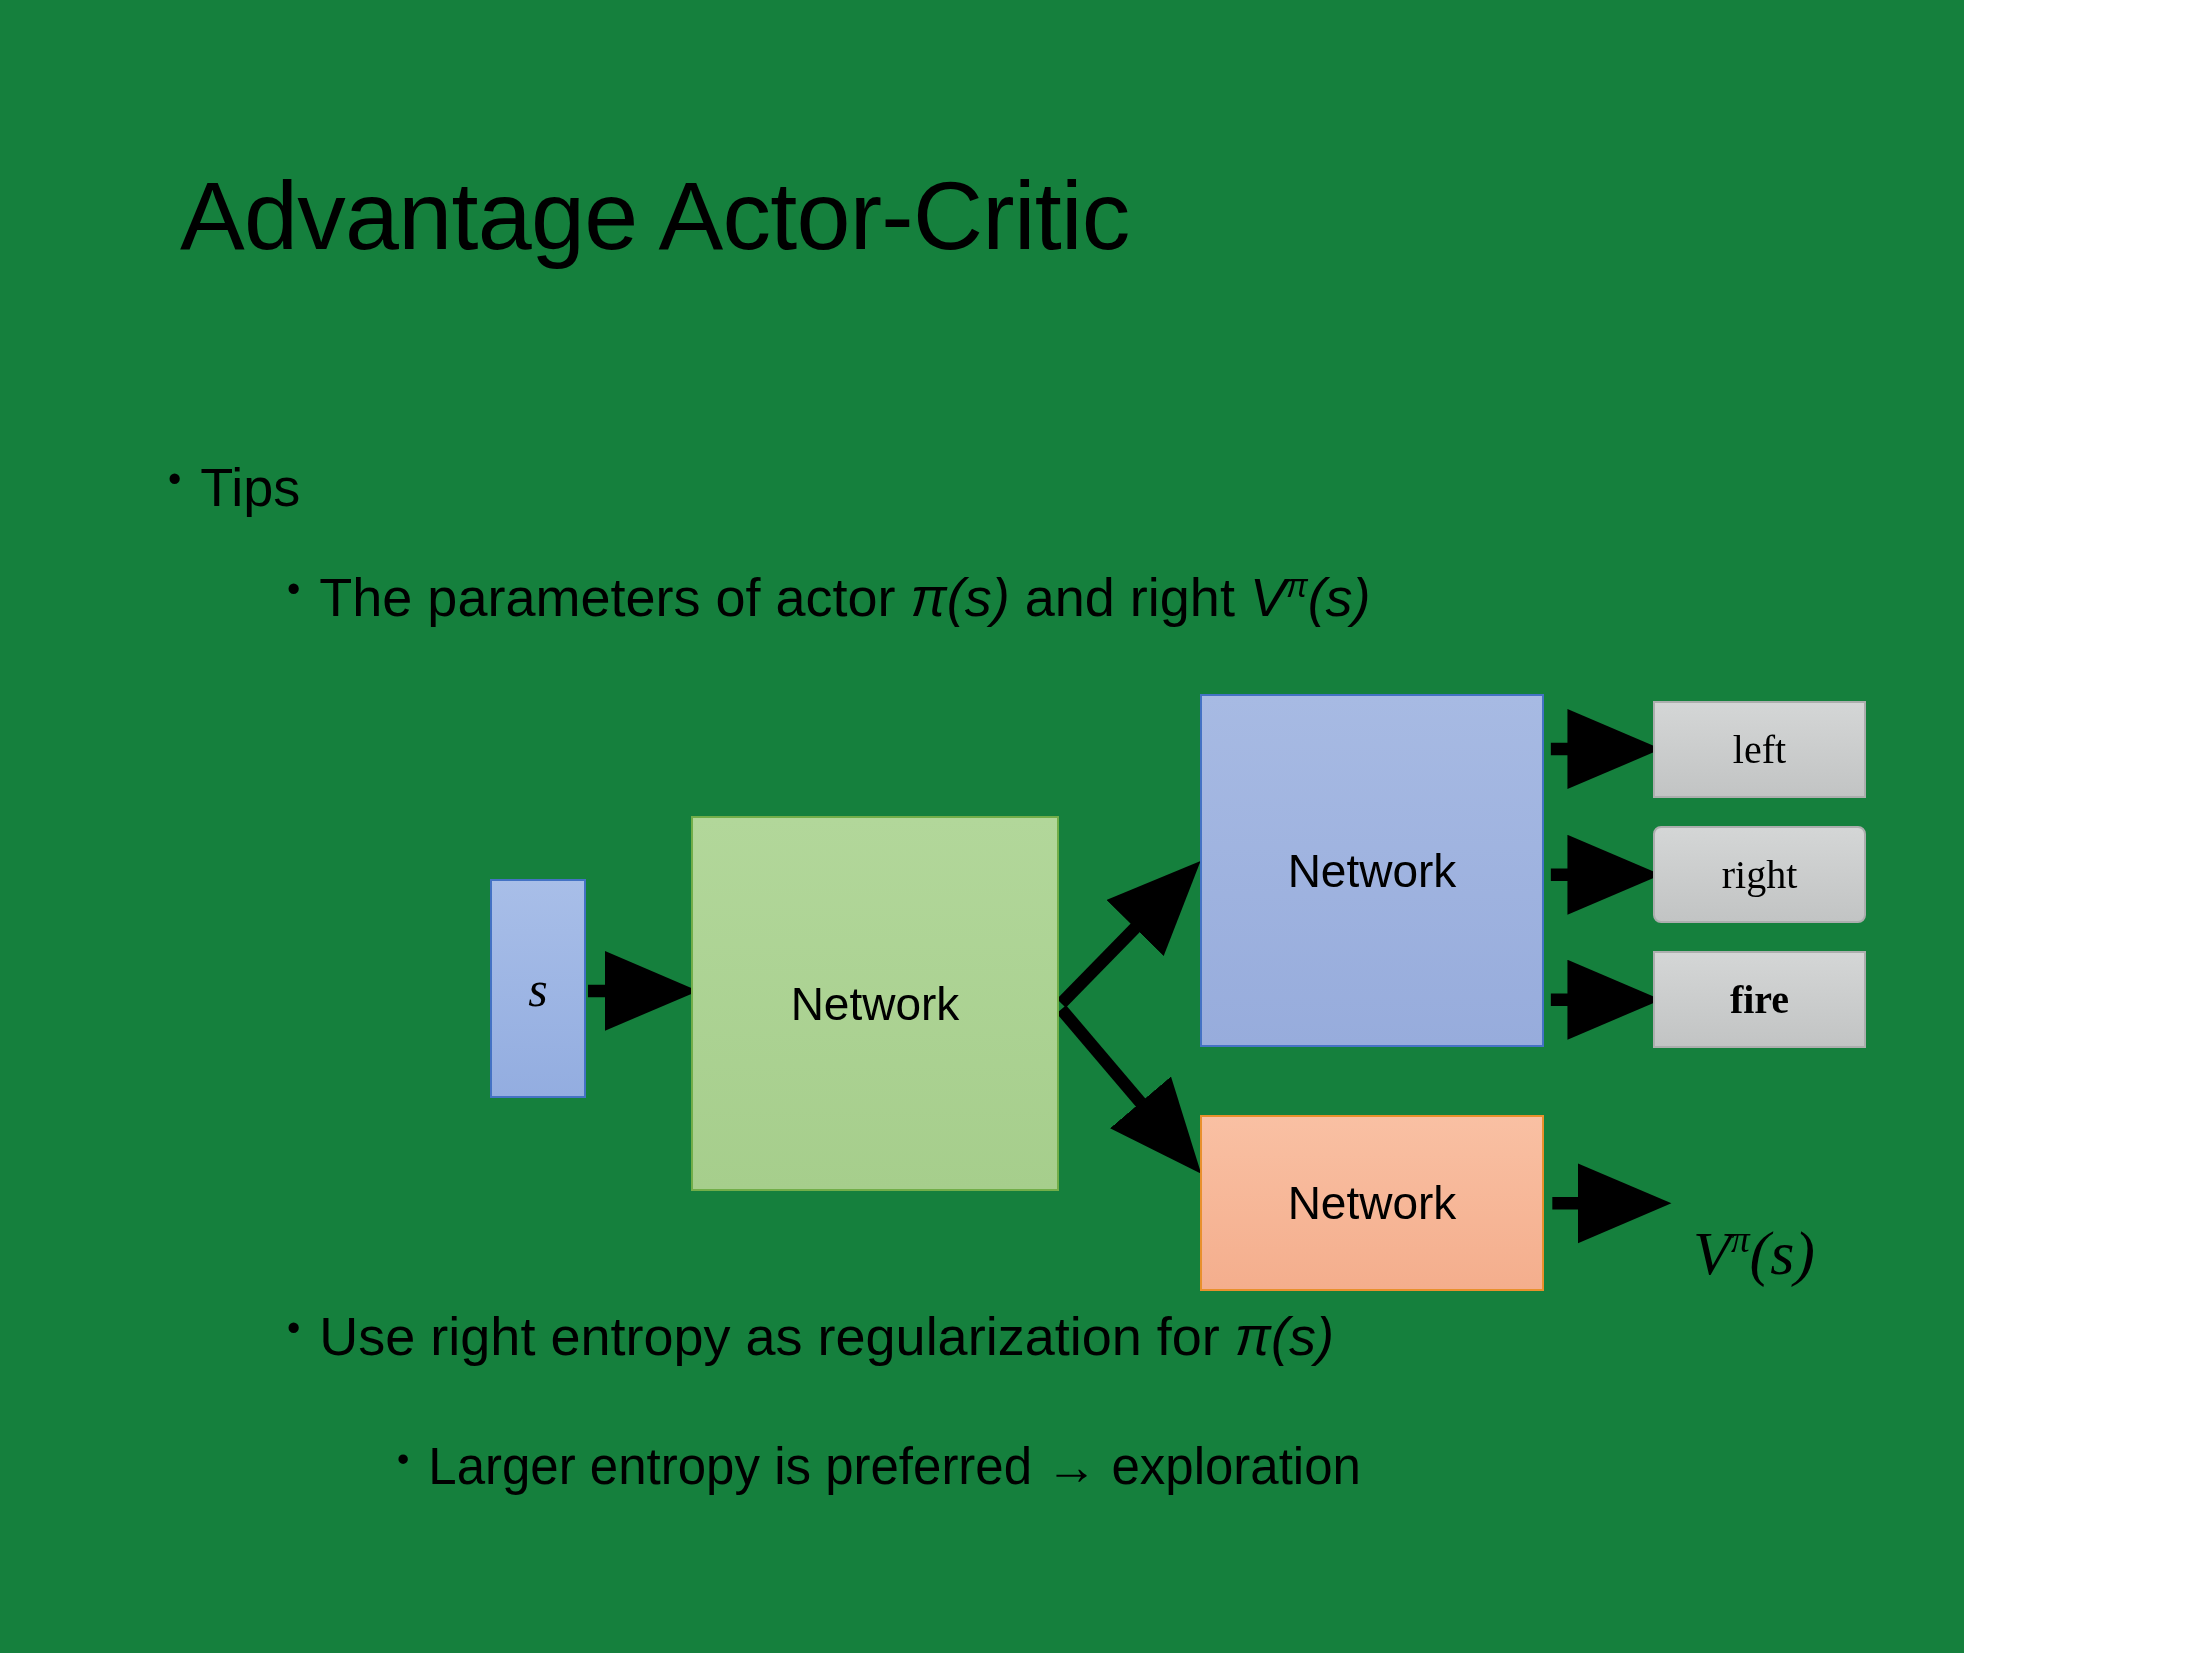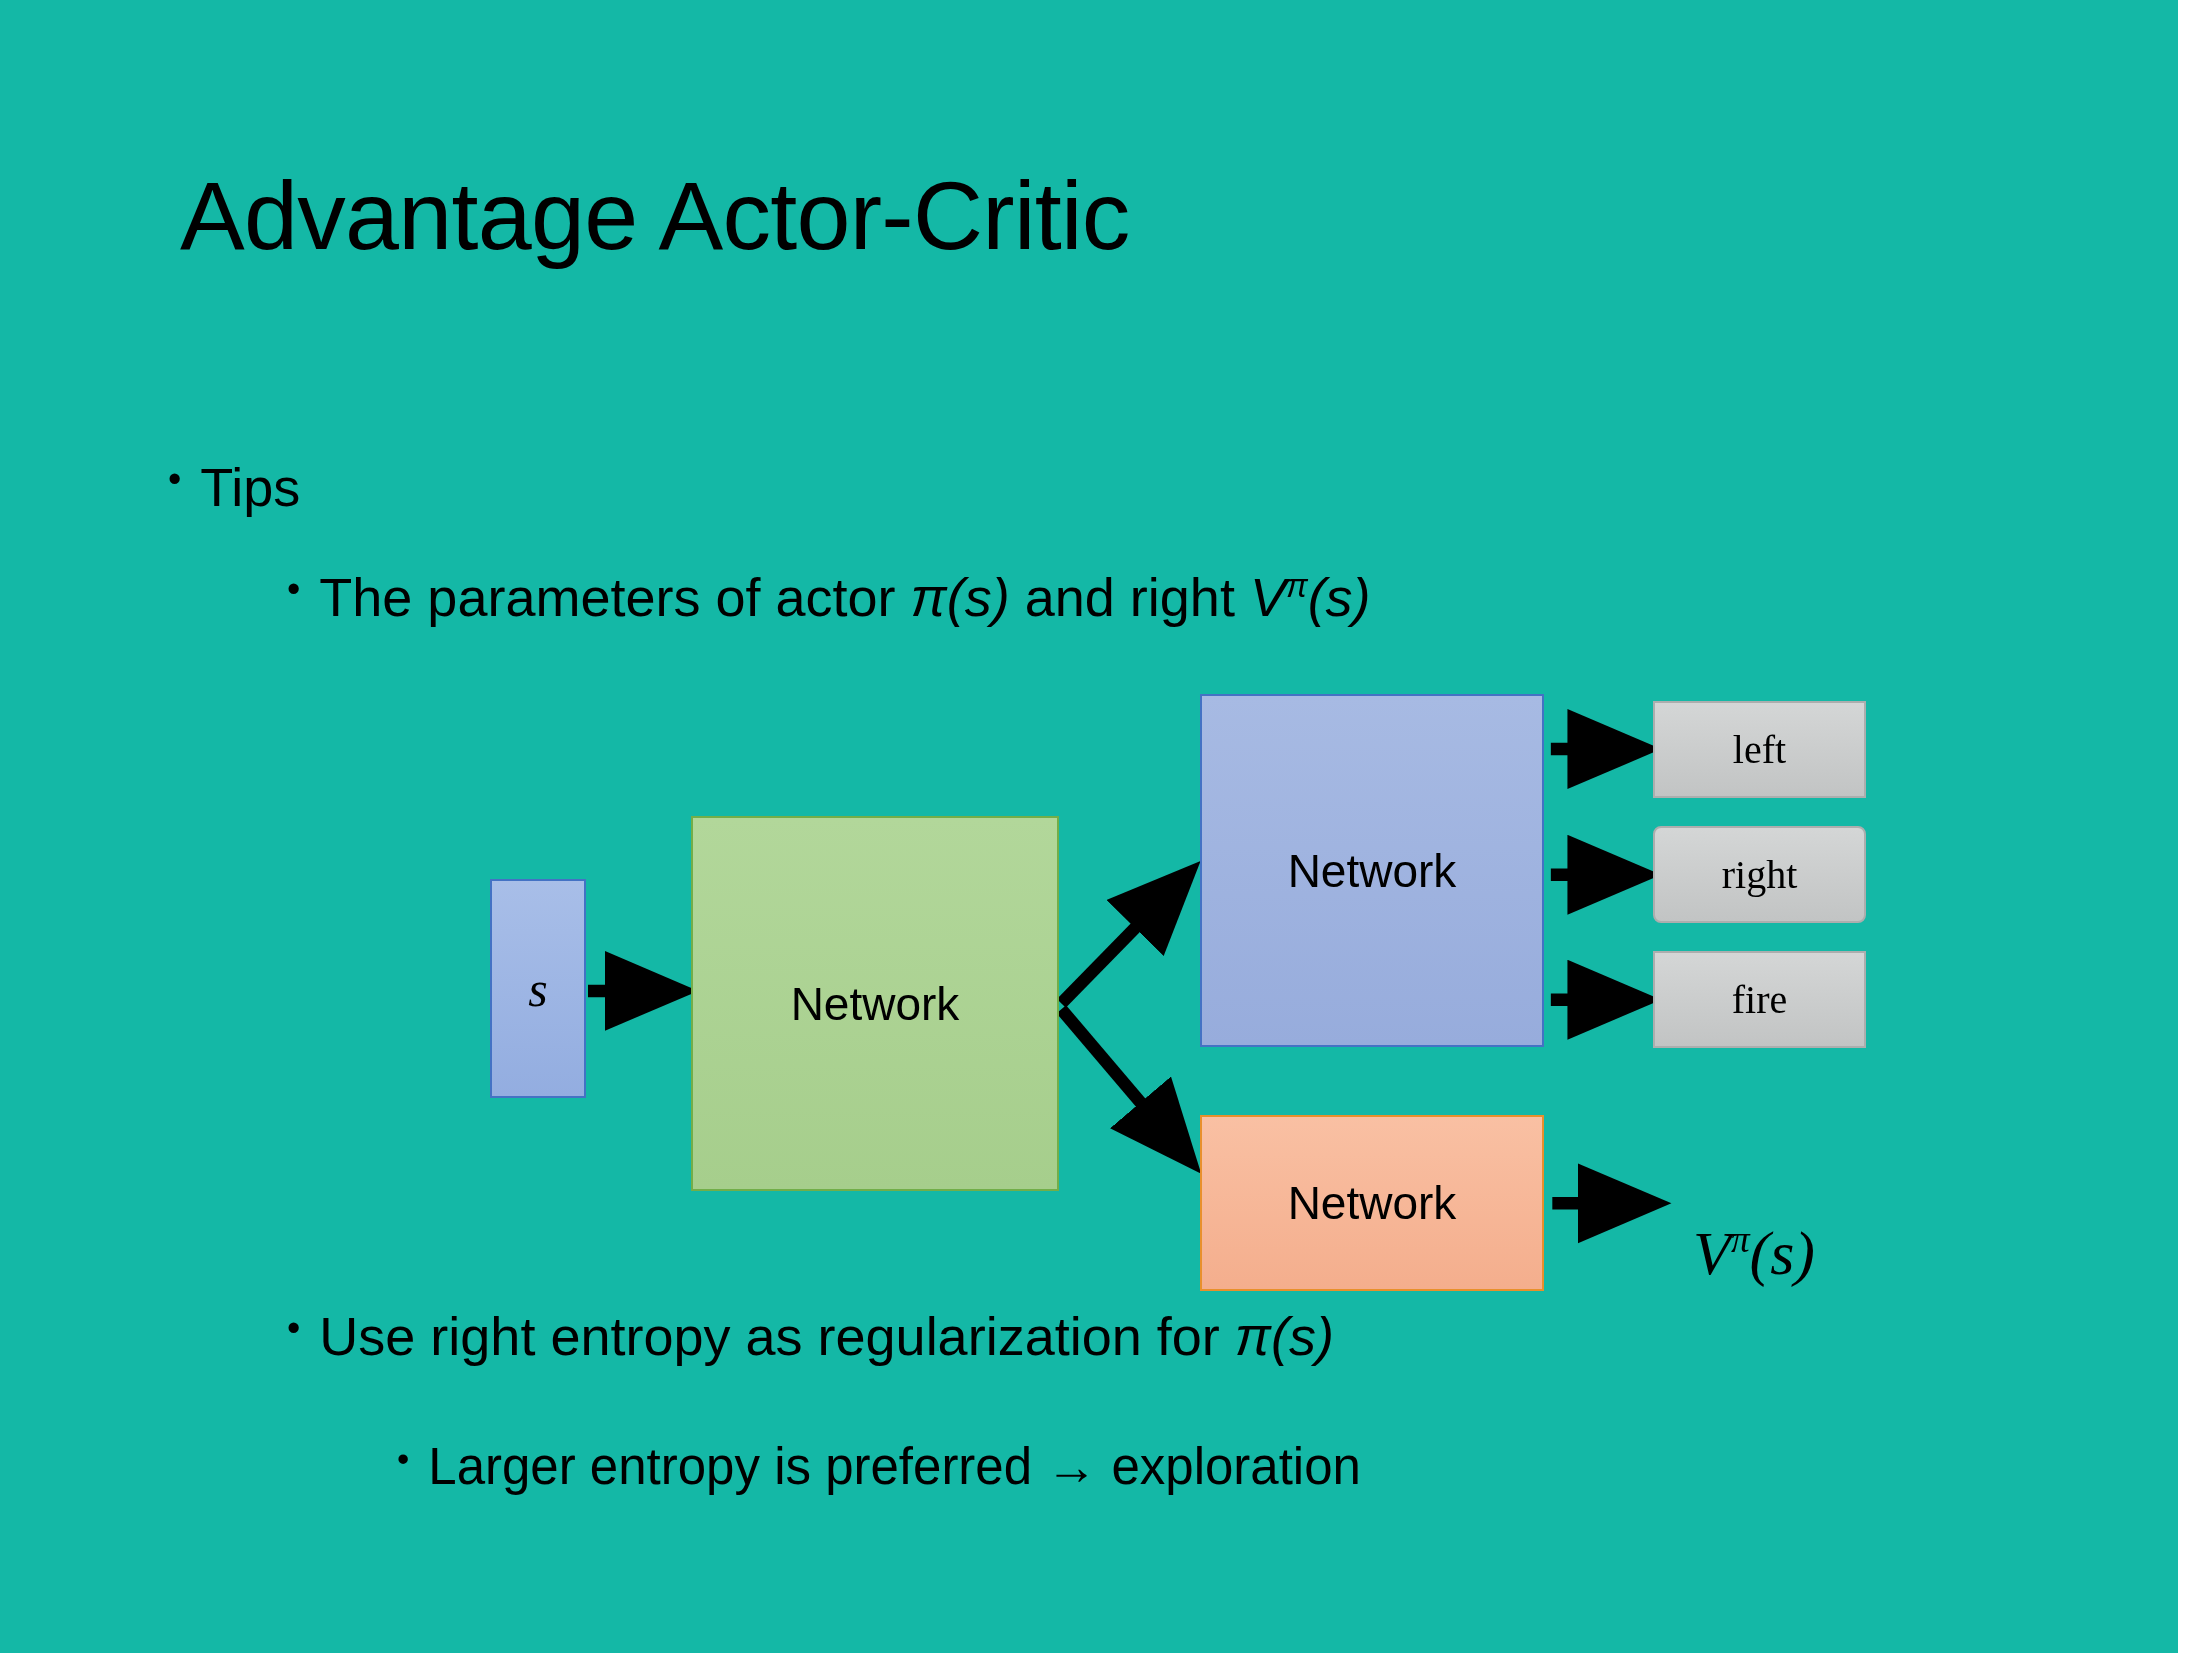--- a/index.html
+++ b/index.html
@@ -2,23 +2,23 @@
 <html style="font-size:11.8px"><head>
 <meta charset="utf-8">
 <style>
   html, body {
     margin: 0;
     padding: 0;
     background: #ffffff;
   }
   #slide {
     position: relative;
-    width: 2178px;
+    width: 1964px;
     height: 1654px;
-    background: #14b8a6;
+    background: #15803d;
     overflow: hidden;
     font-family: "Liberation Sans", sans-serif;
     color: #000000;
   }
 
   
   #slide-title {
     position: absolute;
     left: 180px;
     top: 165px;
@@ -163,21 +163,21 @@
     background: linear-gradient(180deg, #D4D6D6 0%, #C2C4C4 100%);
     border: 2.2px solid #ACAEAE;
   }
   .out-box .out-label {
     font-family: "Liberation Serif", serif;
     font-size: 40px;
     color: #000;
   }
   #out-left  { left: 1653px; top: 701px; }
   #out-right { left: 1653px; top: 826px; border-radius: 8px; }
-  #out-fire  { left: 1653px; top: 951px; }
+  #out-fire  { left: 1653px; top: 951px; font-weight: bold; }
 
   #value-out {
     position: absolute;
     left: 1663px;
     top: 1218px;
     font-family: "Liberation Serif", serif;
     font-size: 62px;
     font-style: italic;
     white-space: nowrap;
     margin-left: 30px;

